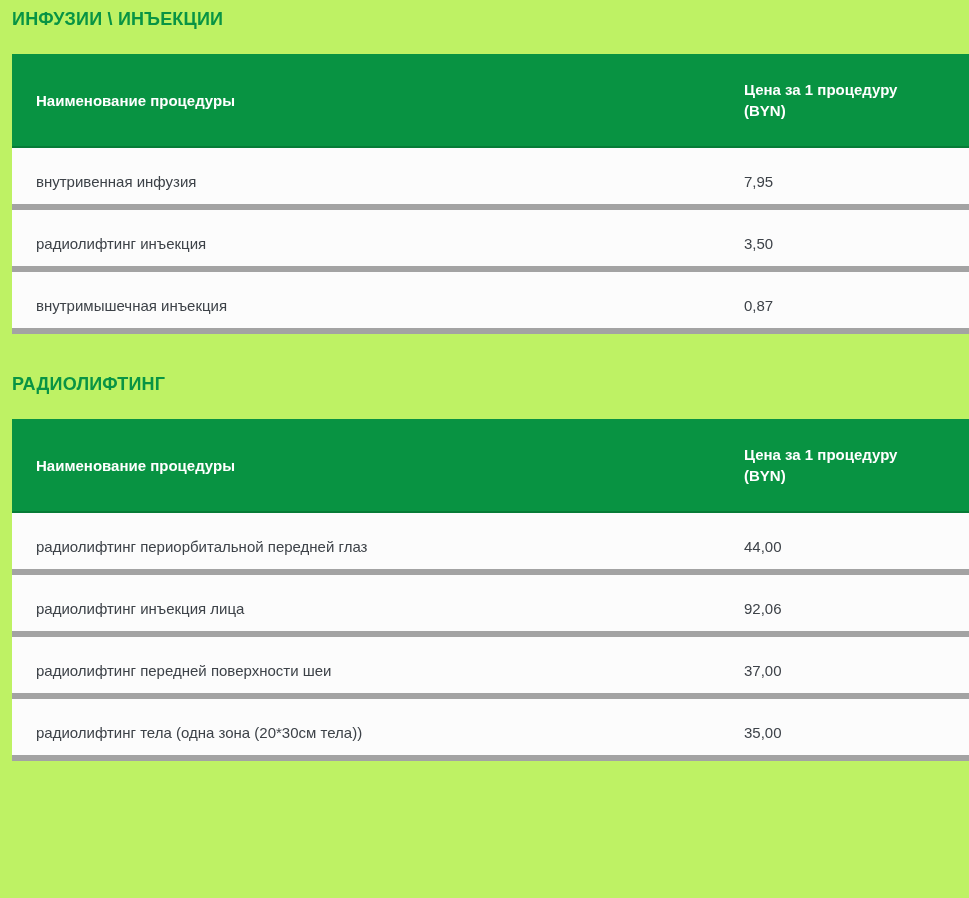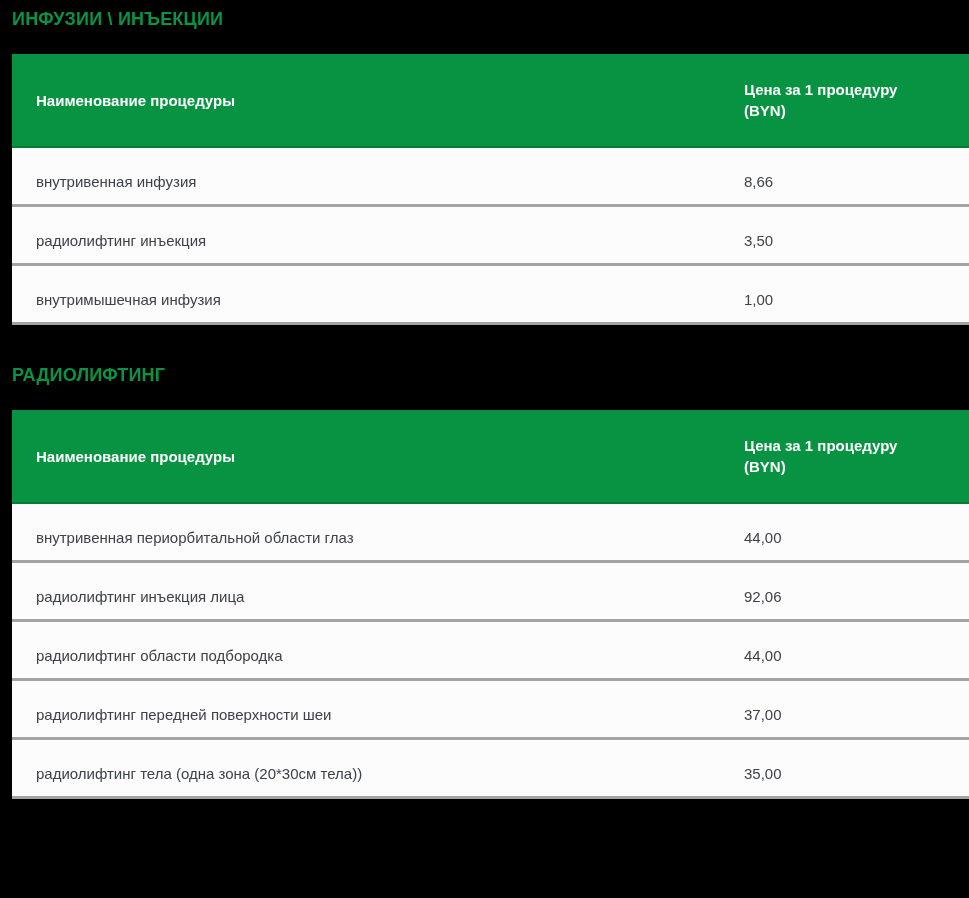--- a/index.html
+++ b/index.html
@@ -6,21 +6,21 @@
   html, body {
     margin: 0;
     padding: 0;
     background: #ffffff;
     font-family: "Liberation Sans", sans-serif;
   }
   .page {
     width: 969px;
     height: 898px;
     overflow: hidden;
-    background: #000000;
+    background: #bef264;
   }
   .price-section {
     margin-left: 12px;
   }
   .section-title {
     font-size: 18px;
     line-height: 21px;
     font-weight: 700;
     color: #089444;
     margin: 40px 0 22px 0;
@@ -50,21 +50,21 @@
   .price-head-label {
     display: block;
     max-width: 185px;
   }
   .price-table tbody td {
     background: #fcfcfc;
     color: #3d4248;
     font-size: 15px;
     line-height: 21px;
     padding: 23px 10px 12px 24px;
-    border-bottom: 3px solid #a3a3a3;
+    border-bottom: 6px solid #a3a3a3;
     vertical-align: middle;
   }
 </style>
 </head>
 <body>
 
 <div class="page">
 
   <section class="price-section">
     <h2 class="section-title">ИНФУЗИИ \ ИНЪЕКЦИИ</h2>
@@ -79,29 +79,29 @@
             <span>Наименование процедуры</span>
           </th>
           <th>
             <span class="price-head-label">Цена за 1 процедуру (BYN)</span>
           </th>
         </tr>
       </thead>
       <tbody>
         <tr>
           <td>внутривенная инфузия</td>
-          <td>8,66</td>
+          <td>7,95</td>
         </tr>
         <tr>
           <td>радиолифтинг инъекция</td>
           <td>3,50</td>
         </tr>
         <tr>
-          <td>внутримышечная инфузия</td>
-          <td>1,00</td>
+          <td>внутримышечная инъекция</td>
+          <td>0,87</td>
         </tr>
       </tbody>
     </table>
   </section>
 
   <section class="price-section">
     <h2 class="section-title">РАДИОЛИФТИНГ</h2>
     <table class="price-table">
       <colgroup>
         <col class="col-name">
@@ -112,30 +112,26 @@
           <th>
             <span>Наименование процедуры</span>
           </th>
           <th>
             <span class="price-head-label">Цена за 1 процедуру (BYN)</span>
           </th>
         </tr>
       </thead>
       <tbody>
         <tr>
-          <td>внутривенная периорбитальной области глаз</td>
+          <td>радиолифтинг периорбитальной передней глаз</td>
           <td>44,00</td>
         </tr>
         <tr>
           <td>радиолифтинг инъекция лица</td>
           <td>92,06</td>
-        </tr>
-        <tr>
-          <td>радиолифтинг области подбородка</td>
-          <td>44,00</td>
         </tr>
         <tr>
           <td>радиолифтинг передней поверхности шеи</td>
           <td>37,00</td>
         </tr>
         <tr>
           <td>радиолифтинг тела (одна зона (20*30см тела))</td>
           <td>35,00</td>
         </tr>
       </tbody>

